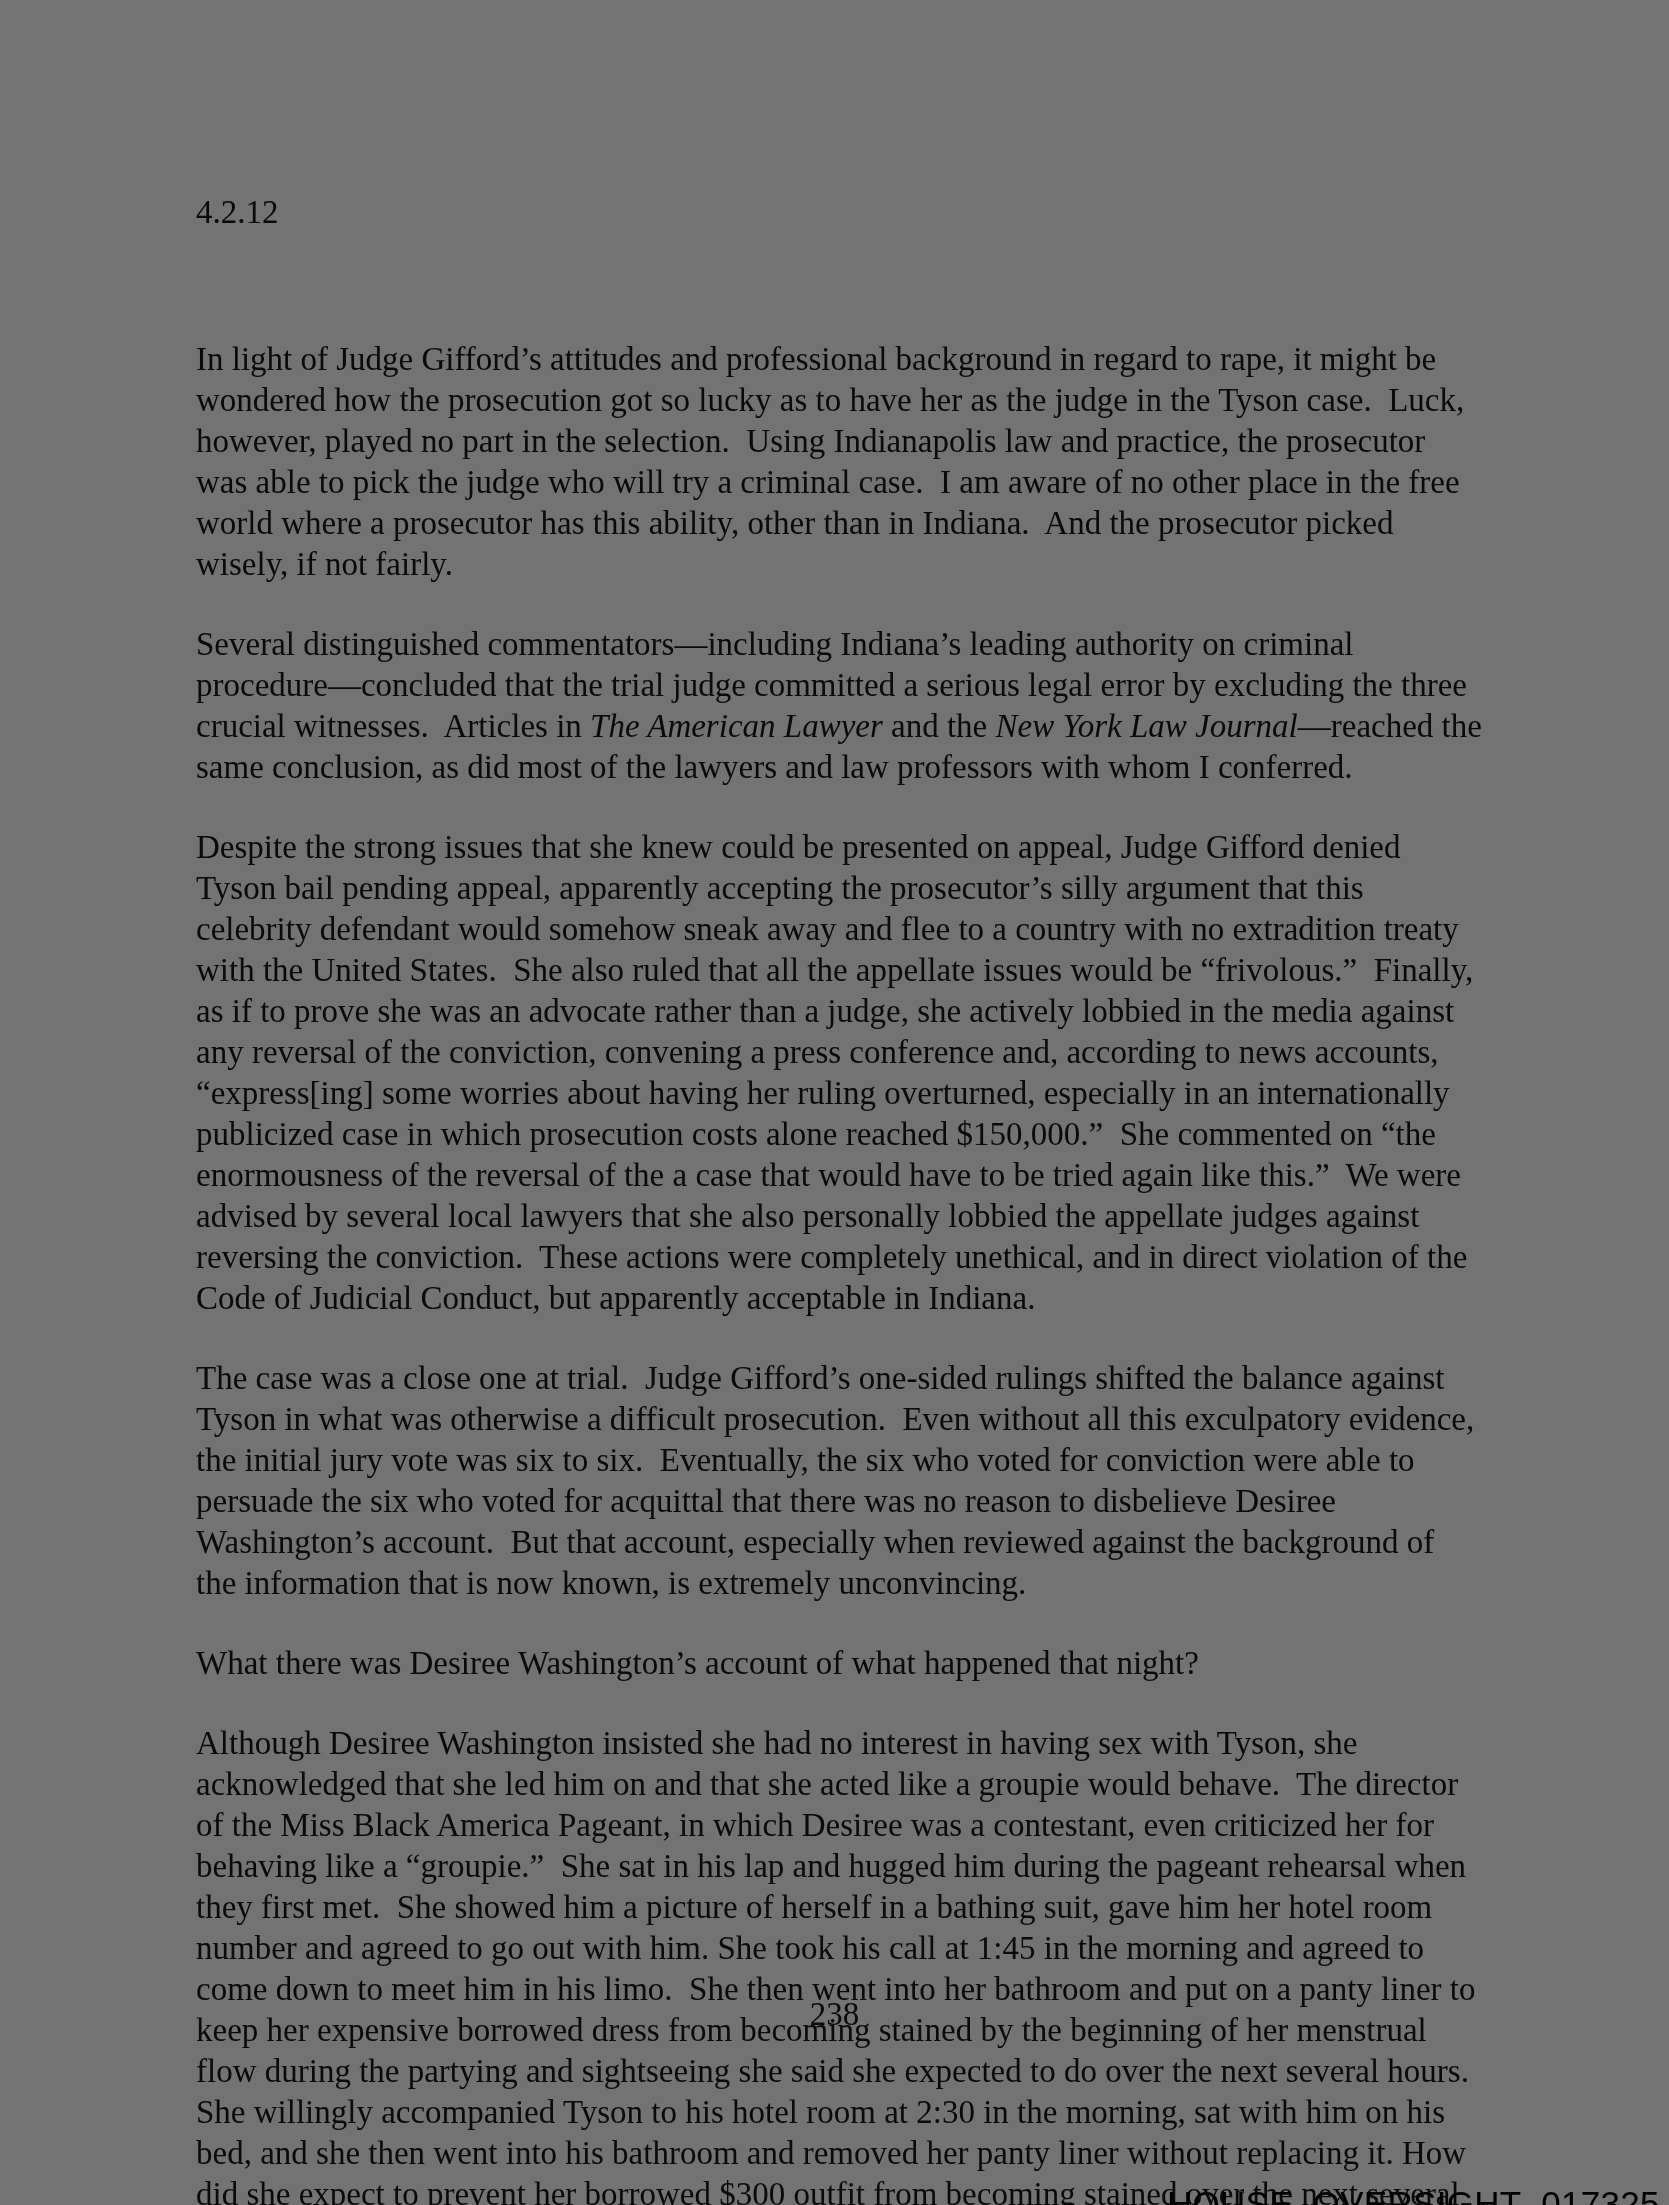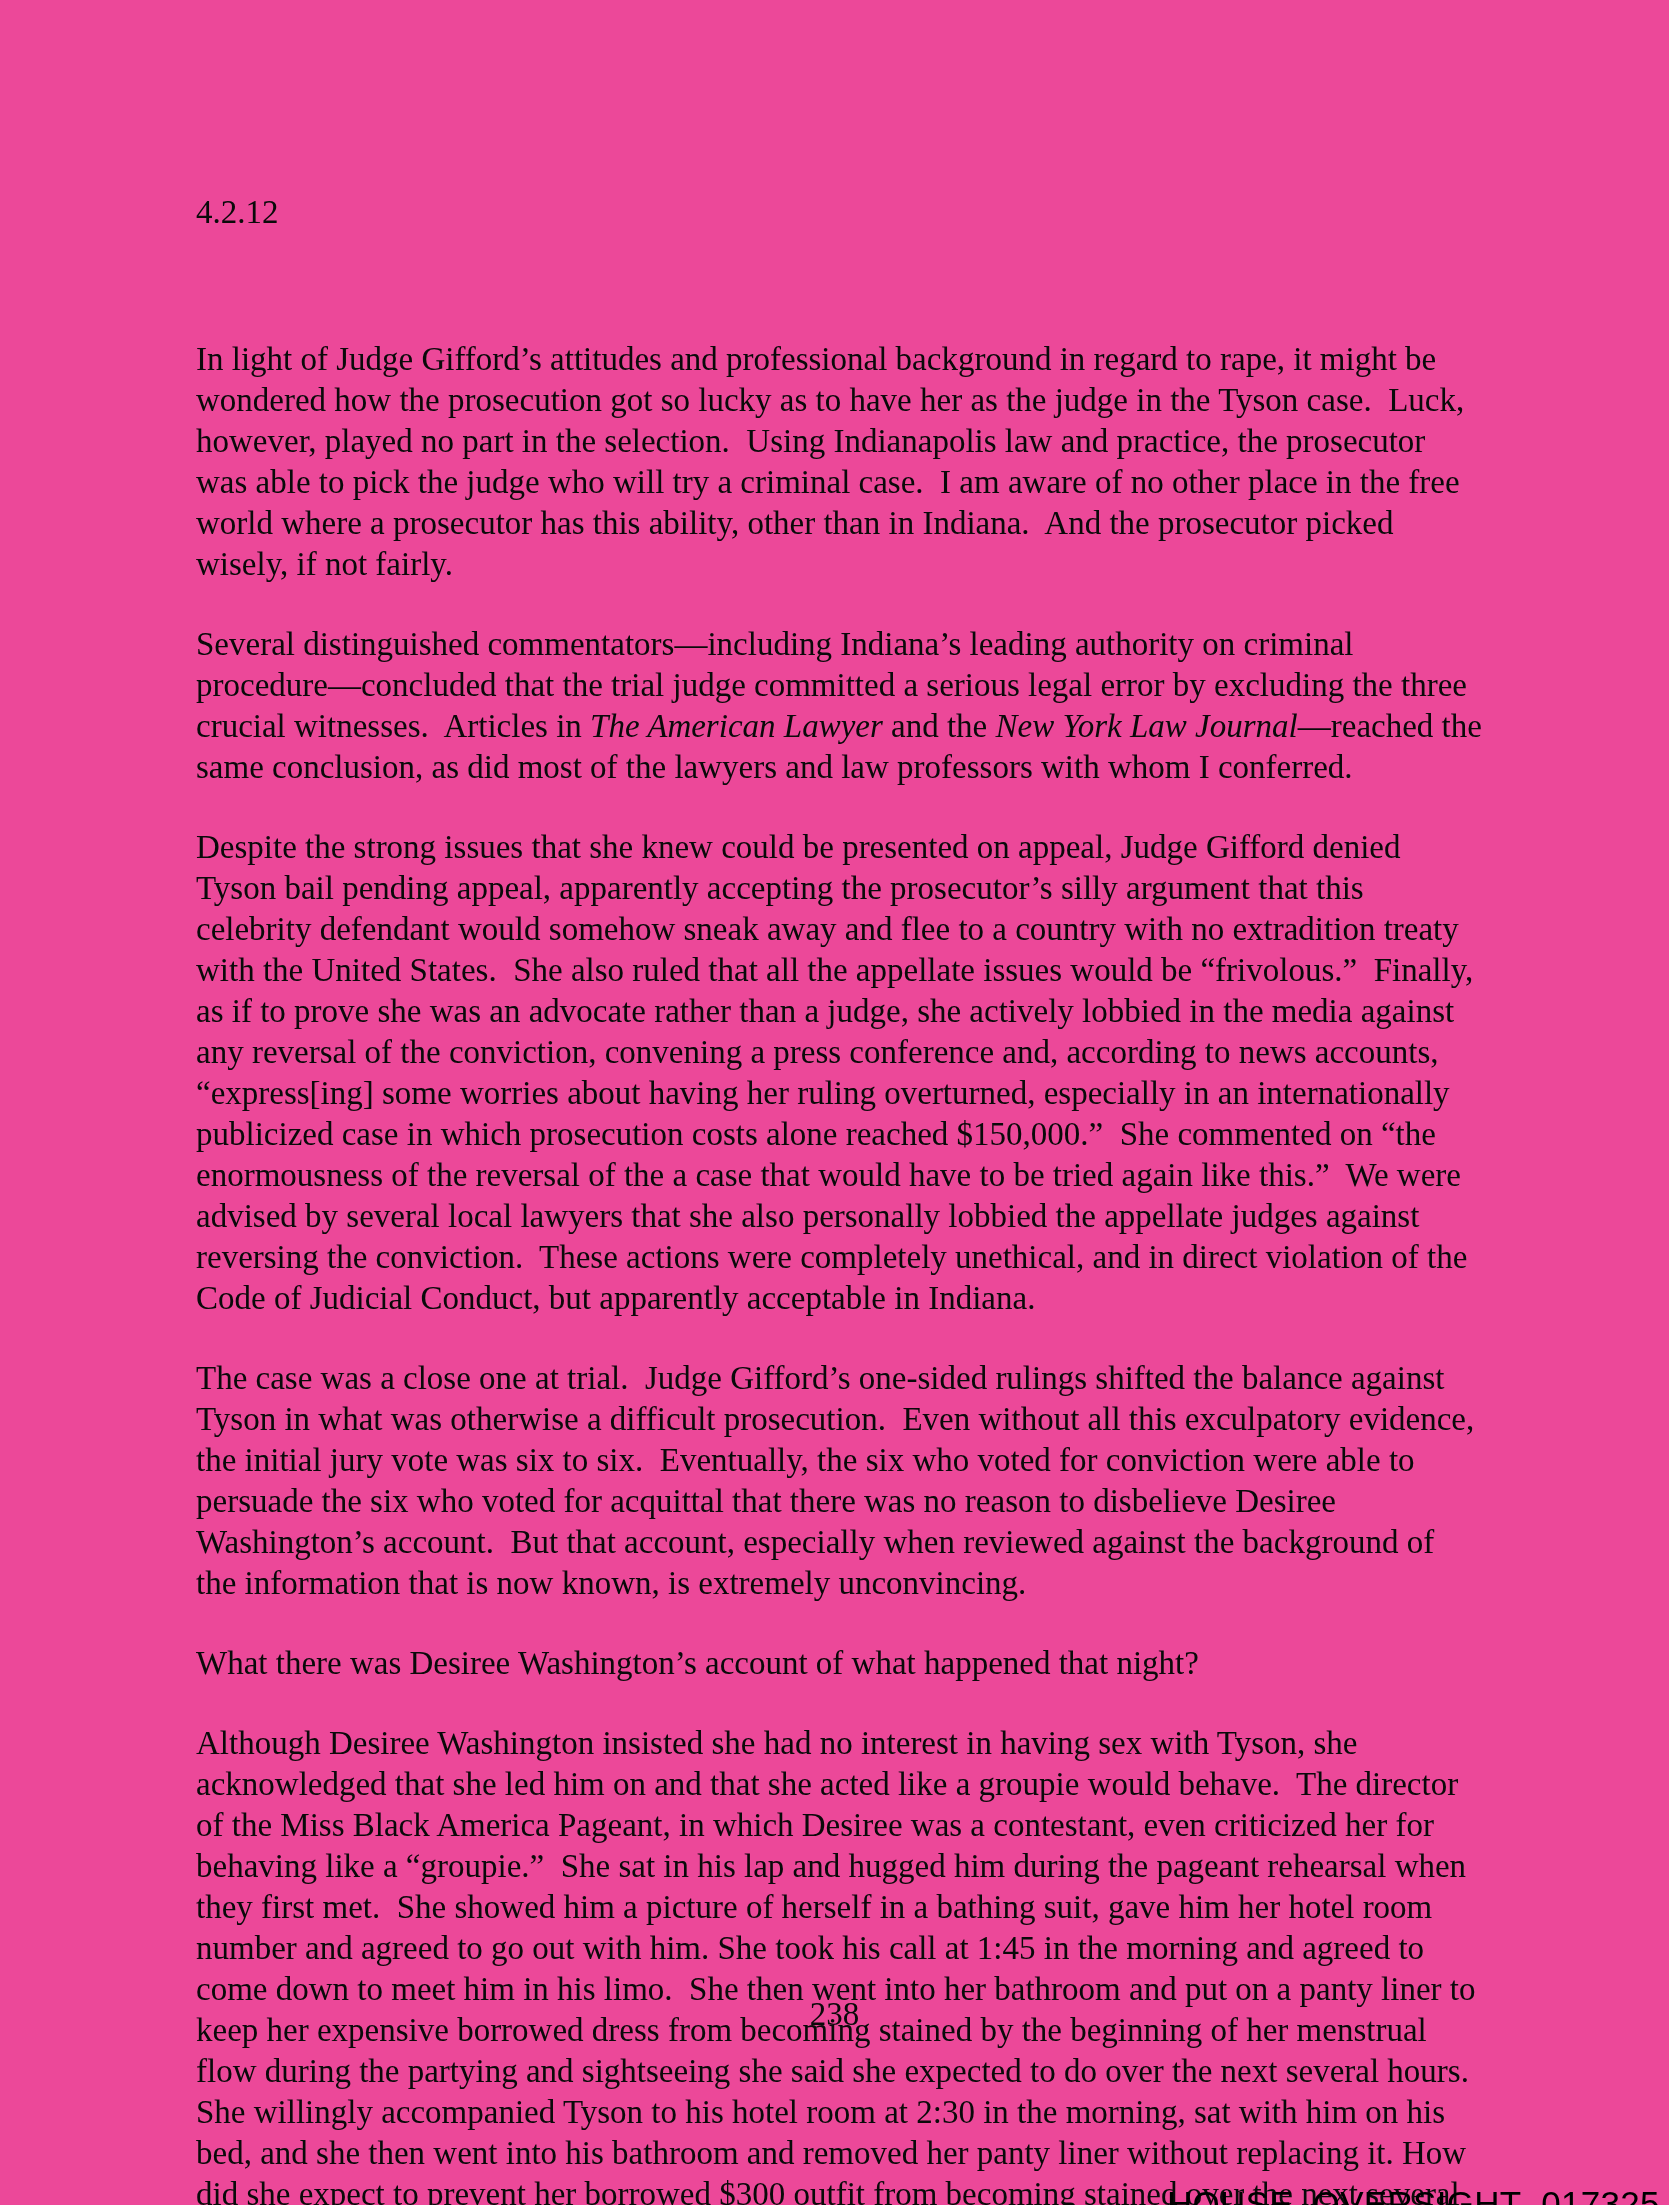--- a/index.html
+++ b/index.html
@@ -5,21 +5,21 @@
   * { box-sizing: border-box; }
   html, body {
     margin: 0;
     padding: 0;
     background: #e8e8e8;
   }
   .page {
     position: relative;
     width: 1669px;
     height: 2205px;
-    background: #ec4899;
+    background: #737373;
     font-family: "Liberation Serif", serif;
     color: #0a0a0a;
     overflow: hidden;
   }
   .content {
     position: absolute;
     left: 196px;
     top: 110px;
     width: 1286px;
     font-size: 33px;

